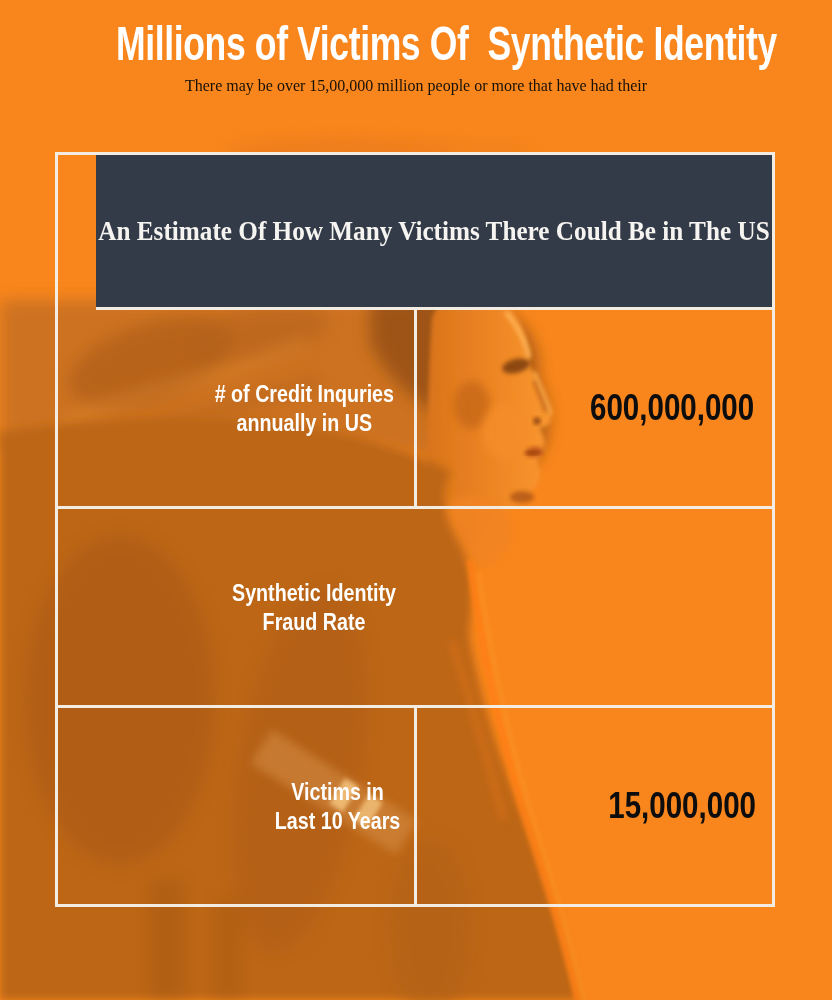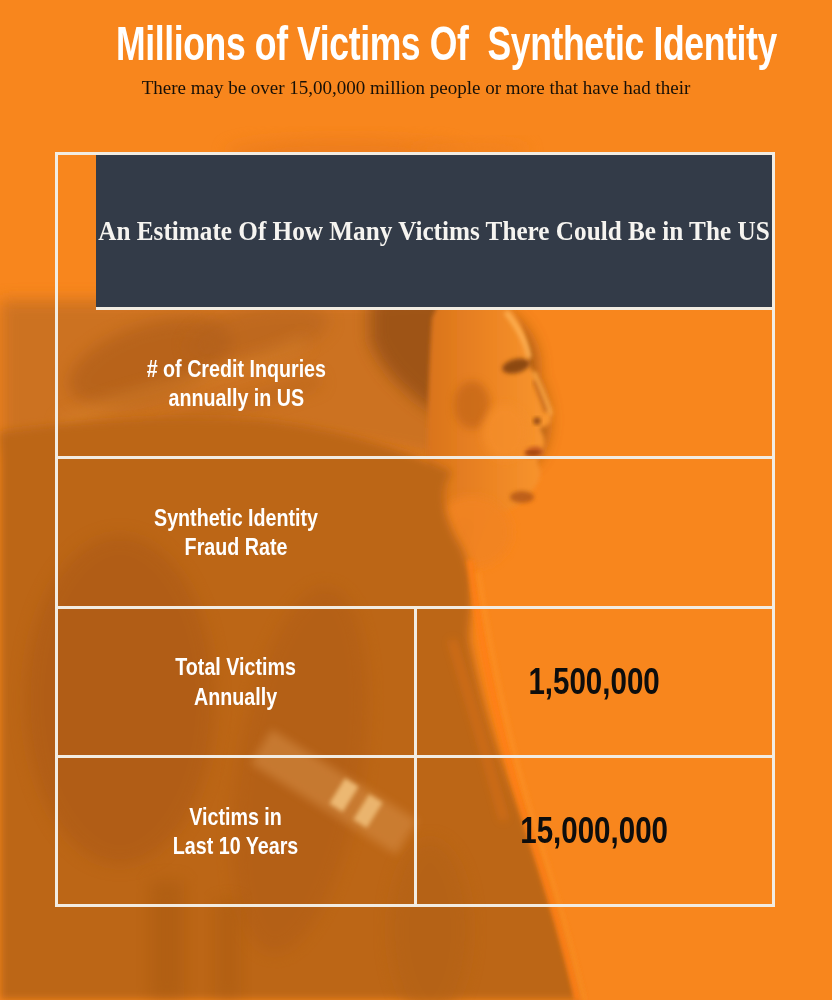--- a/index.html
+++ b/index.html
@@ -51,21 +51,21 @@
   }
 
   .subtitle {
     position: absolute;
     top: 76px;
     left: 0;
     width: 832px;
     text-align: center;
     z-index: 2;
     font-family: "Liberation Serif", serif;
-    font-size: 19px;
+    font-size: 16px;
     line-height: 1.22;
     color: var(--subtitle-color);
   }
 
   .table {
     position: absolute;
     left: 55px;
     top: 152px;
     width: 720px;
     height: 755px;
@@ -95,21 +95,21 @@
     transform: scaleX(0.9);
     transform-origin: 50% 50%;
     white-space: nowrap;
   }
   .trow {
     flex: 1 1 0;
     display: flex;
     border-bottom: 3px solid var(--border);
   }
   .trow:last-child { border-bottom: none; }
-  .cell { display: flex; align-items: center; justify-content: center; text-align: center; }
+  .cell { display: flex; align-items: center; justify-content: flex-end; text-align: center; }
   .cell.label { width: 356px; flex: 0 0 auto; }
   .cell.value { flex: 1 1 auto; border-left: 3px solid var(--border); }
   .label-inner {
     display: inline-block;
     font-weight: 700;
     font-size: 24px;
     line-height: 1.22;
     color: var(--label-color);
     transform: scaleX(0.82);
     transform-origin: 50% 50%;
@@ -221,42 +221,34 @@
       <span class="thead-inner">An Estimate Of How Many Victims There Could Be in The US</span>
     </div>
 
     <div class="trow">
       <div class="cell label">
         <span class="label-inner">
           <span># of Credit Inquries</span><br>
           <span>annually in US</span>
         </span>
       </div>
+      <div class="cell value">
+        <span class="value-inner">600,000,000</span>
+      </div>
     </div>
 
     <div class="trow">
       <div class="cell label">
         <span class="label-inner">
           <span>Synthetic Identity</span><br>
           <span>Fraud Rate</span>
         </span>
       </div>
     </div>
 
-    <div class="trow">
-      <div class="cell label">
-        <span class="label-inner">
-          <span>Total Victims</span><br>
-          <span>Annually</span>
-        </span>
-      </div>
-      <div class="cell value">
-        <span class="value-inner">1,500,000</span>
-      </div>
-    </div>
 
     <div class="trow">
       <div class="cell label">
         <span class="label-inner">
           <span>Victims in</span><br>
           <span>Last 10 Years</span>
         </span>
       </div>
       <div class="cell value">
         <span class="value-inner">15,000,000</span>

